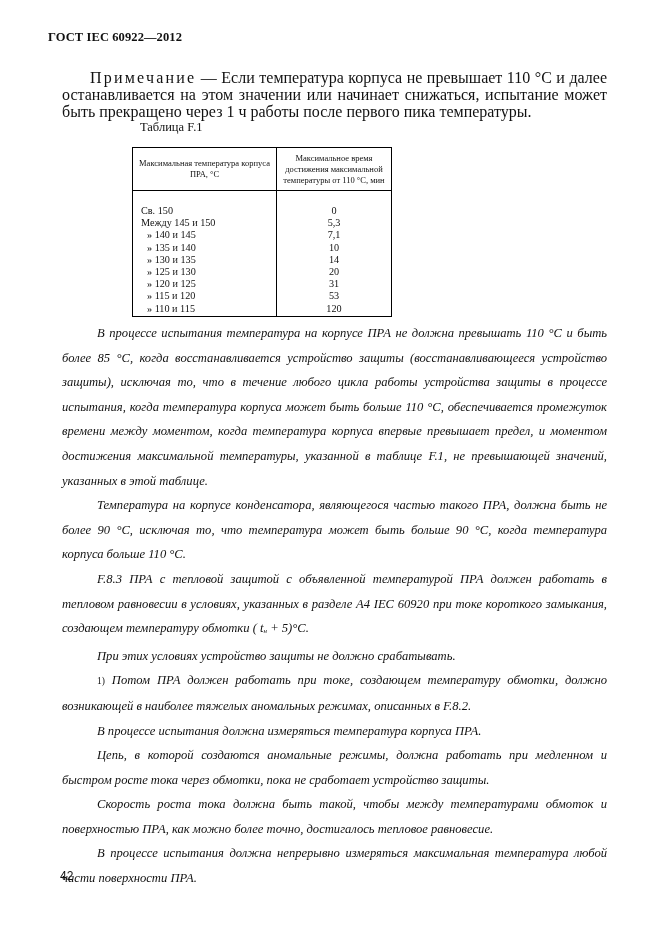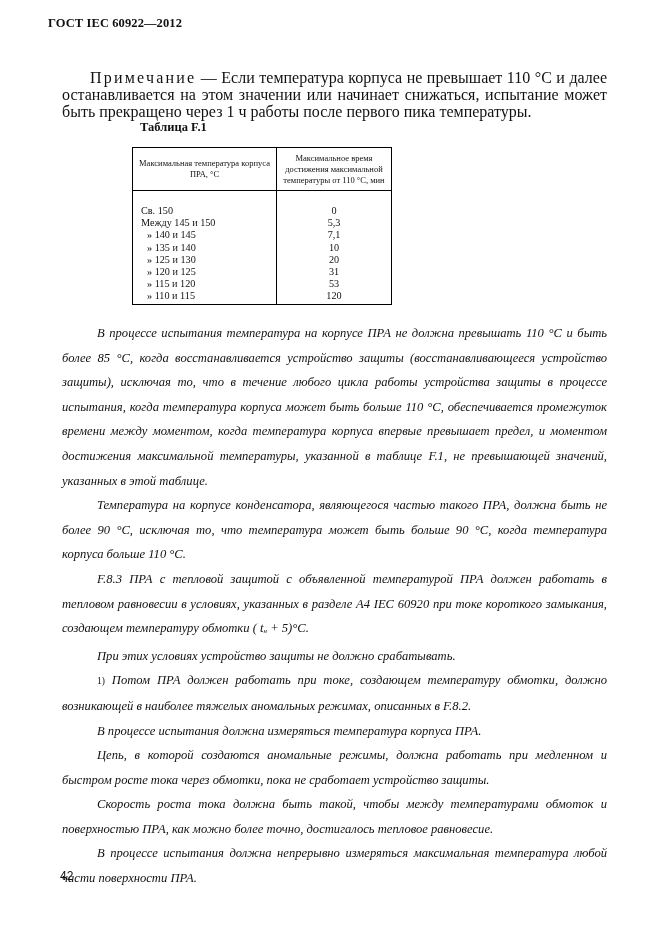--- a/index.html
+++ b/index.html
@@ -1,21 +1,21 @@
 <!DOCTYPE html>
 <html><head>
 <meta charset="utf-8">
 <style>
   html, body { margin: 0; padding: 0; background: #ffffff; }
   body { width: 661px; height: 936px; position: relative; overflow: hidden; color: #111; font-family: "Liberation Serif", serif; }
-  .header { position: absolute; left: 48px; top: 16px; font-size: 12.5px; font-weight: bold; letter-spacing: 0.1px; }
+  .header { position: absolute; left: 48px; top: 30px; font-size: 12.5px; font-weight: bold; letter-spacing: 0.1px; }
   .note { position: absolute; left: 62px; top: 69px; width: 545px; font-size: 16px; line-height: 17px; text-align: justify; }
   .note .lead { letter-spacing: 2.2px; }
   .note .indent { display: inline-block; width: 28px; }
-  .table-caption { position: absolute; left: 140px; top: 120px; font-size: 12.5px; font-weight: bold; }
+  .table-caption { position: absolute; left: 140px; top: 120px; font-size: 12.5px; }
   table.ftable { position: absolute; left: 132px; top: 147px; width: 260px; border-collapse: collapse; font-size: 10.2px; }
   table.ftable th, table.ftable td { border-left: 1.5px solid #000; border-right: 1.5px solid #000; padding: 0; }
   table.ftable { border: 1.5px solid #000; }
   table.ftable thead th { font-weight: normal; font-size: 8.5px; line-height: 11px; height: 42px; vertical-align: middle; text-align: center; border-bottom: 1px solid #000; }
   table.ftable thead th.c1 { width: 143px; }
   table.ftable tbody td { height: 12.2px; line-height: 12.2px; vertical-align: middle; }
   table.ftable tbody td.c1 { padding-left: 8px; text-align: left; }
   table.ftable tbody td.c1.sub { padding-left: 14px; }
   table.ftable tbody td.c2 { text-align: center; }
   table.ftable tbody tr:first-child td { padding-top: 14px; }
@@ -53,20 +53,24 @@
       </tr>
     <tr>
         <td class="c1 sub">» 140 и 145</td>
         <td class="c2">7,1</td>
       </tr>
     <tr>
         <td class="c1 sub">» 135 и 140</td>
         <td class="c2">10</td>
       </tr>
     <tr>
+        <td class="c1 sub">» 130 и 135</td>
+        <td class="c2">14</td>
+      </tr>
+    <tr>
         <td class="c1 sub">» 125 и 130</td>
         <td class="c2">20</td>
       </tr>
     <tr>
         <td class="c1 sub">» 120 и 125</td>
         <td class="c2">31</td>
       </tr>
     <tr>
         <td class="c1 sub">» 115 и 120</td>
         <td class="c2">53</td>

